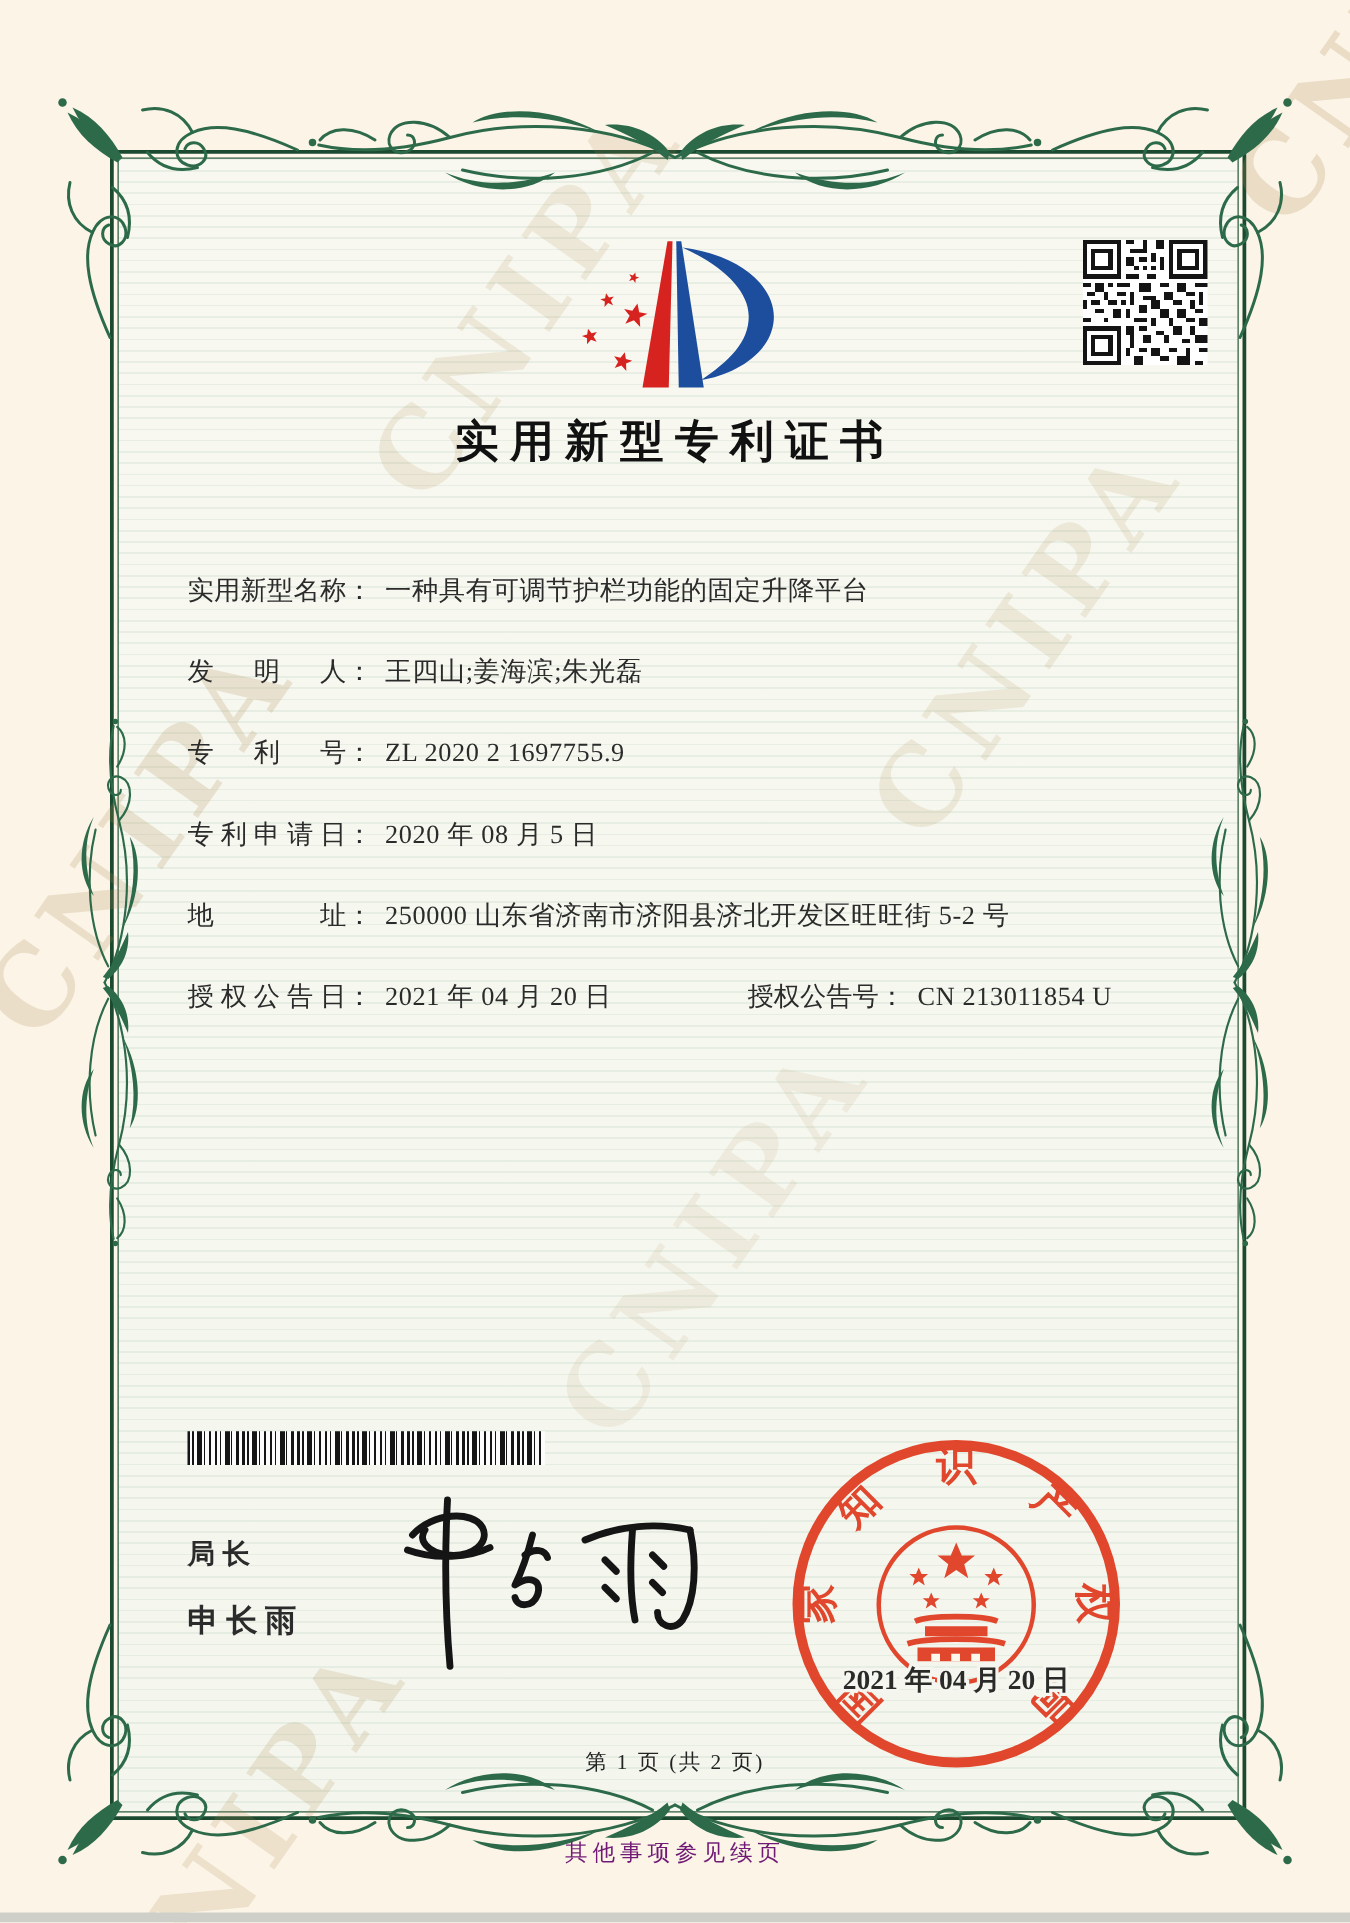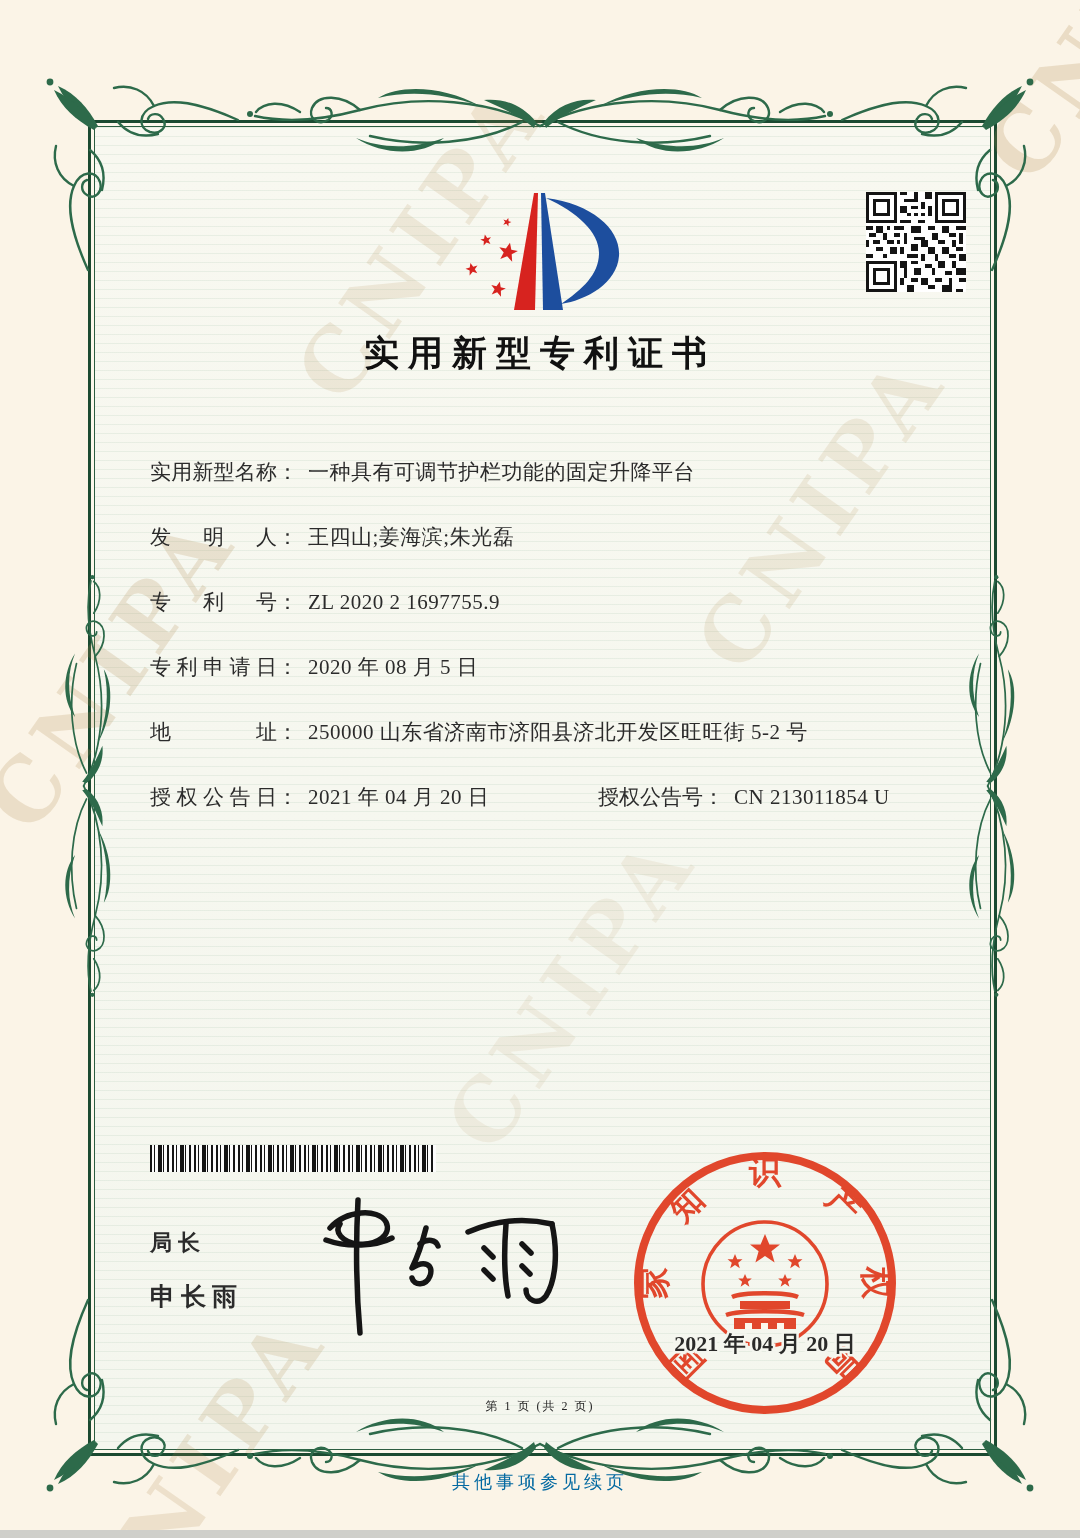--- a/index.html
+++ b/index.html
@@ -49,23 +49,23 @@
 
   .signer-title{position:absolute;left:150px;top:1228px;font-size:22px;font-weight:600;
         font-family:"Liberation Sans","DejaVu Sans",sans-serif;letter-spacing:6px;}
   .signer-name{position:absolute;left:150px;top:1280px;font-size:25px;font-weight:600;
         font-family:"Liberation Sans","DejaVu Sans",sans-serif;letter-spacing:6px;}
   .signature{position:absolute;left:300px;top:1188px;}
 
   .seal{position:absolute;left:628px;top:1146px;mix-blend-mode:multiply;}
 
   .page-note{position:absolute;left:0;top:1398px;width:100%;text-align:center;
-        font-size:12px;letter-spacing:2px;color:#222;}
+        font-size:17px;letter-spacing:2px;color:#222;}
   .cont-note{position:absolute;left:0;top:1470px;width:100%;text-align:center;
-        font-size:18px;letter-spacing:4px;color:#0369a1;}
+        font-size:18px;letter-spacing:4px;color:#701a75;}
   .photo-edge{position:absolute;left:0;bottom:0;width:100%;height:8px;background:#cfcfca;z-index:4;}
 </style>
 </head>
 <body>
 
 <div class="page">
 
   <span class="wm" style="left:930px;top:-30px;opacity:.22">CNIPA</span>
   <span class="wm" style="left:240px;top:190px;opacity:.15">CNIPA</span>
   <span class="wm" style="left:640px;top:460px;opacity:.14">CNIPA</span>

